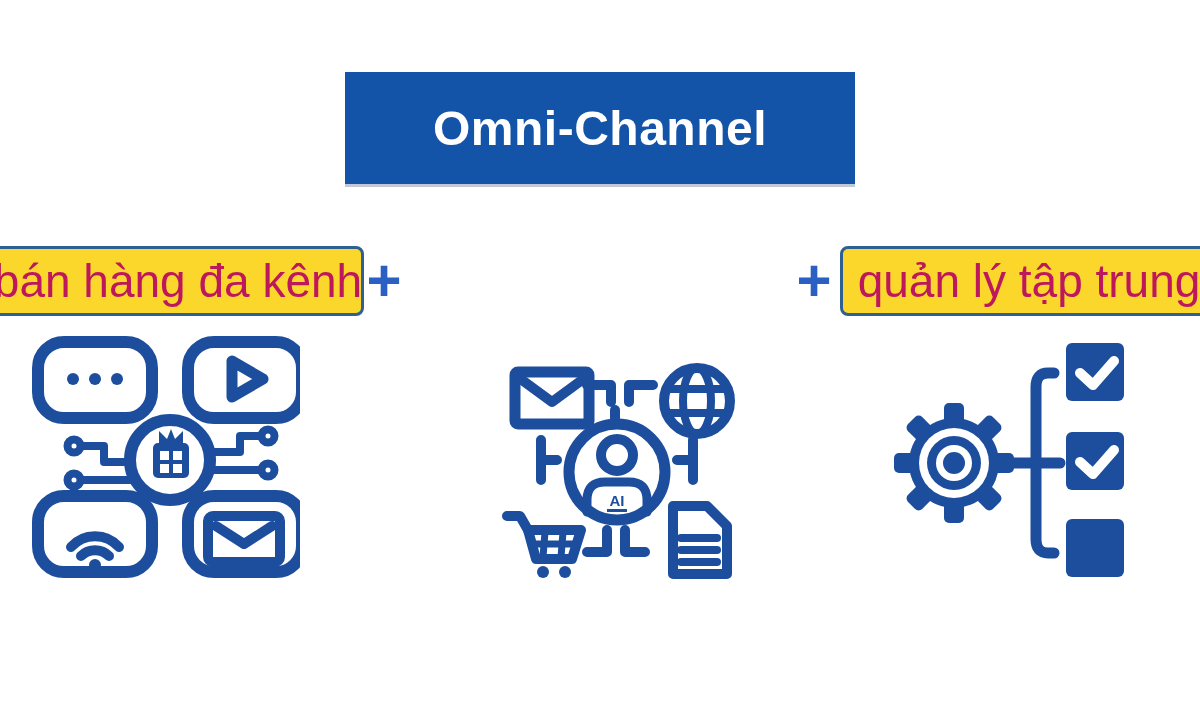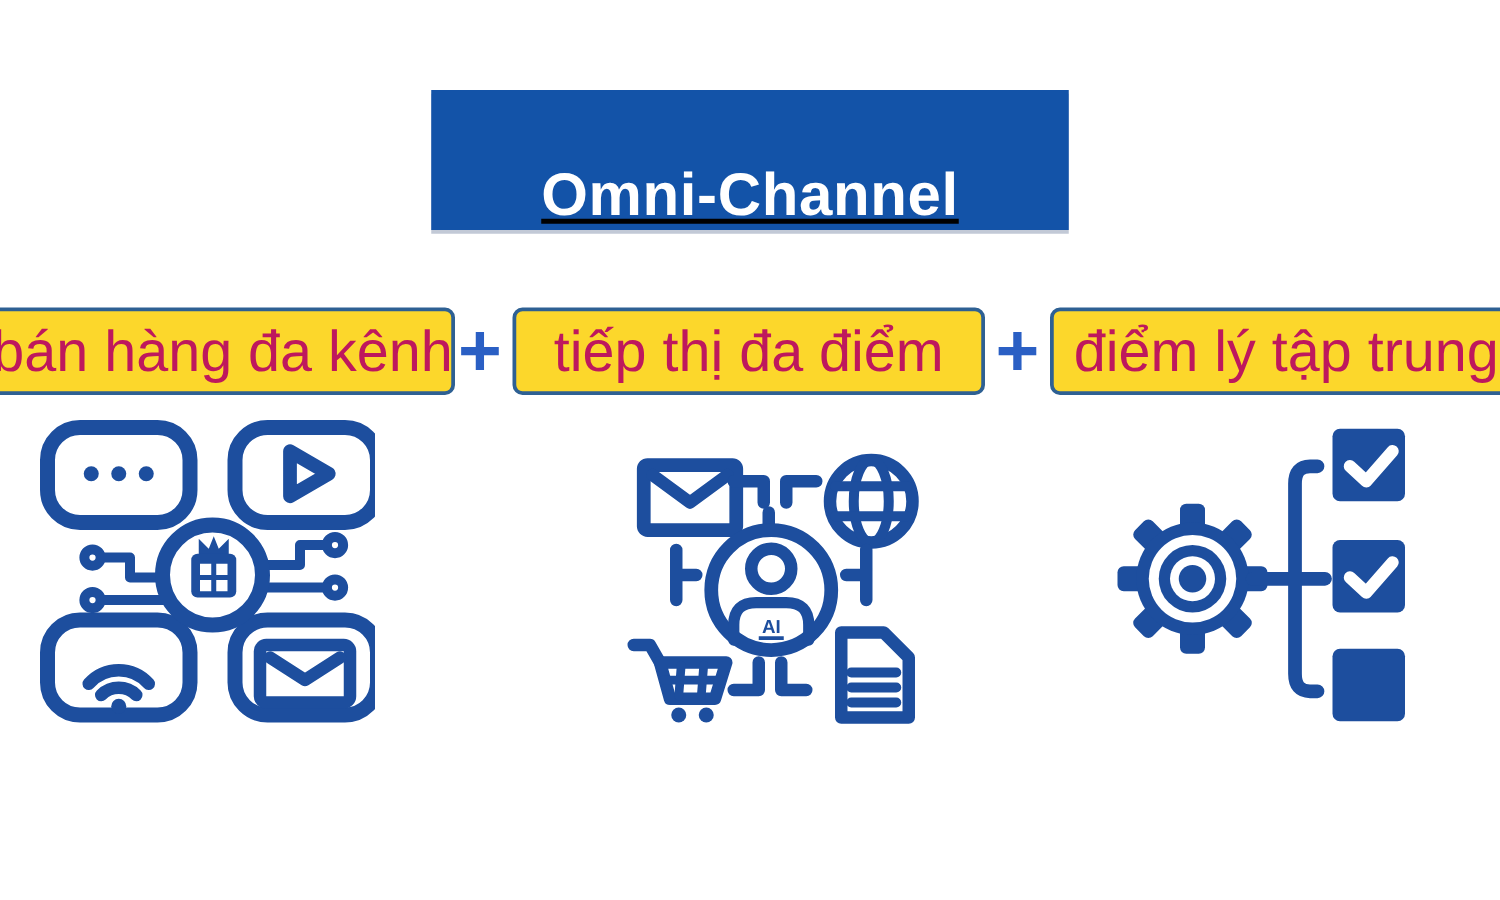--- a/index.html
+++ b/index.html
@@ -1,21 +1,21 @@
 <!DOCTYPE html>
 <html><head>
 <meta charset="utf-8">
 <style>
   html,body{margin:0;padding:0;background:#ffffff;}
   #page{position:relative;width:1200px;height:720px;overflow:hidden;background:#ffffff;
         font-family:"Liberation Sans", sans-serif;}
   
   .banner{position:absolute;left:345px;top:72px;width:510px;height:112px;
-          background:#1353a8;display:flex;align-items:flex-end;justify-content:center;
-          box-shadow:0 3px 0 rgba(10,40,90,.25);text-decoration:underline;}
+          background:#1353a8;display:flex;align-items:center;justify-content:center;
+          box-shadow:0 3px 0 rgba(10,40,90,.25);}
   .banner-title{color:#ffffff;font-size:48px;font-weight:bold;letter-spacing:.5px;}
   
   .ylabel{position:absolute;top:246px;height:70px;background:#fcd72b;
           border:3px solid #2e6093;border-radius:8px;box-sizing:border-box;
           display:flex;align-items:center;justify-content:center;}
   .ylabel span{color:#be185d;font-size:46px;font-weight:normal;white-space:nowrap;}
   #label-1{left:-8px;width:372px;}
   #label-2{left:410px;width:378px;}
   #label-3{left:840px;width:378px;}
   .plus{position:absolute;top:246px;height:70px;width:48px;display:flex;
@@ -38,26 +38,23 @@
 <div id="page">
 
   <div class="banner">
     <div class="banner-title">Omni-Channel</div>
   </div>
 
   <div class="ylabel" id="label-1">
     <span>bán hàng đa kênh</span>
   </div>
   <div class="plus" id="plus-1">+</div>
-  <div class="ylabel" id="label-2">
-    <span>tiếp thị đa điểm</span>
-  </div>
   <div class="plus" id="plus-2">+</div>
   <div class="ylabel" id="label-3">
-    <span>điểm lý tập trung</span>
+    <span>quản lý tập trung</span>
   </div>
 
   <div class="icon-box" id="icon-channels">
     <svg width="280" height="260" viewBox="0 0 280 260">
 
       <rect class="st" x="18" y="12" width="114" height="76" rx="26" stroke-width="12"></rect>
       <rect class="st" x="168" y="12" width="114" height="76" rx="26" stroke-width="12"></rect>
       <rect class="st" x="18" y="166" width="114" height="76" rx="26" stroke-width="12"></rect>
       <rect class="st" x="168" y="166" width="114" height="76" rx="26" stroke-width="12"></rect>
 

